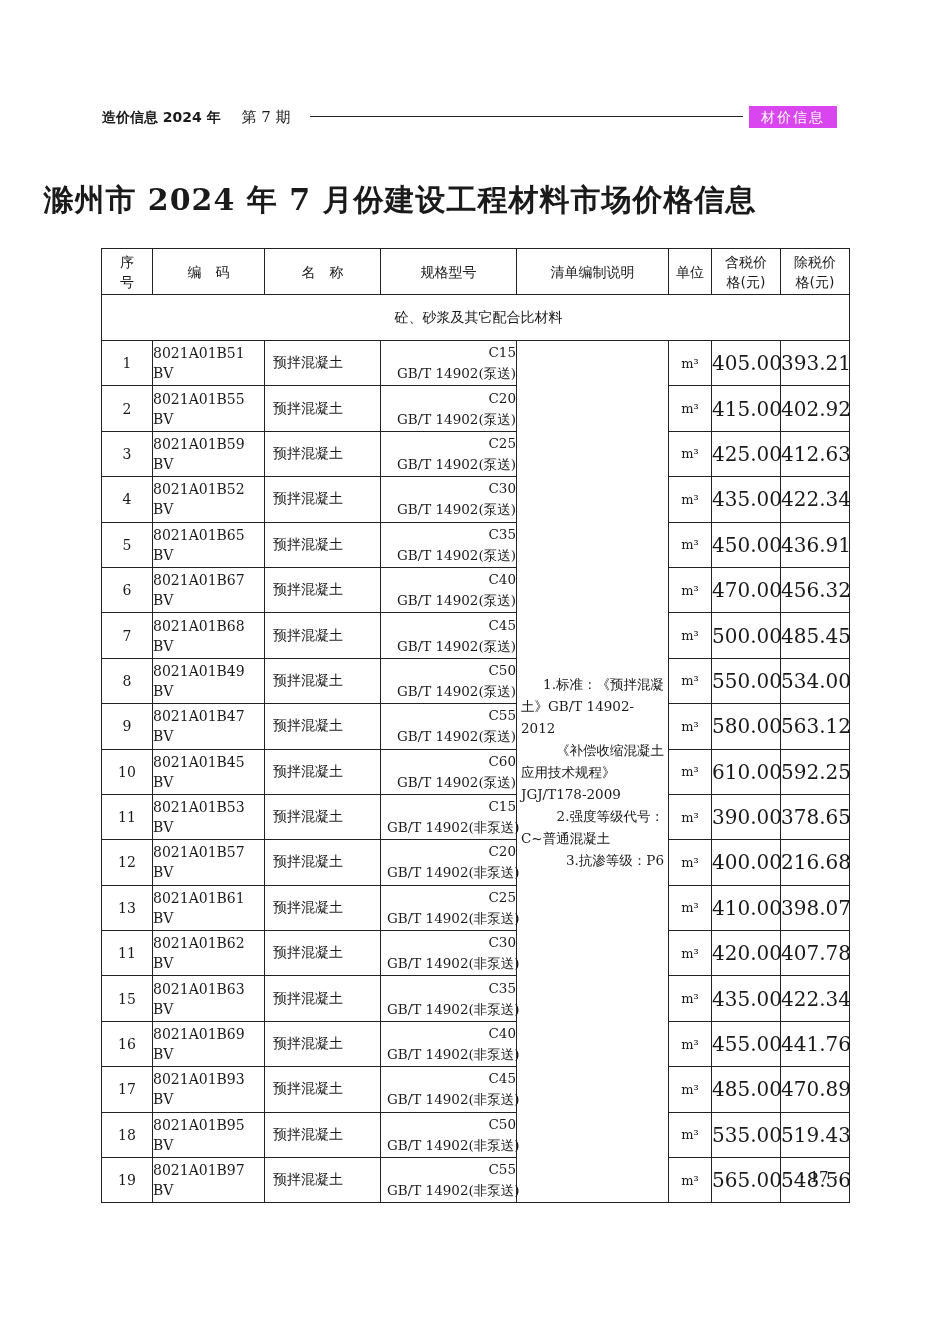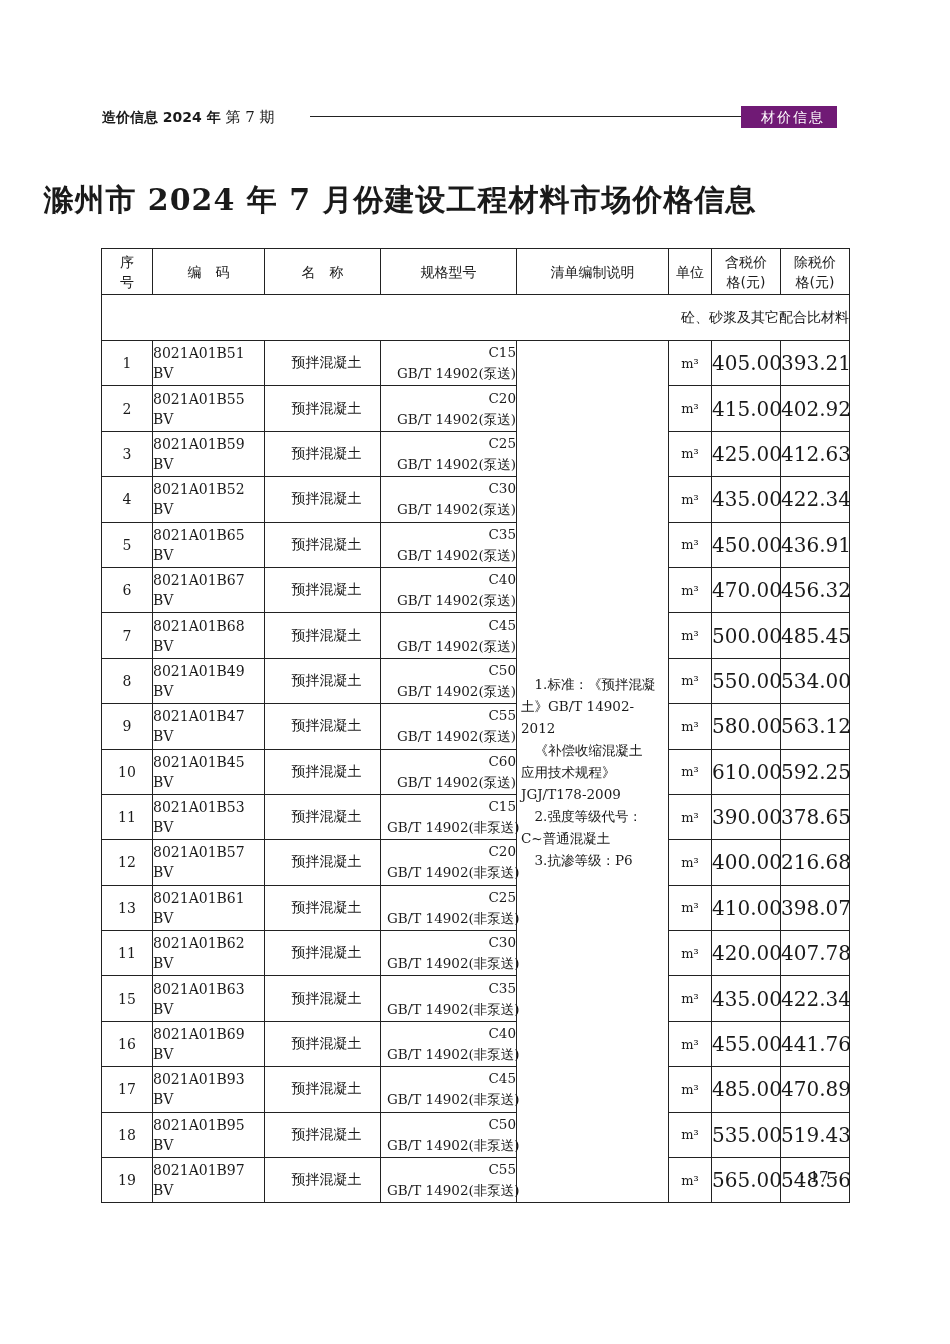--- a/index.html
+++ b/index.html
@@ -1,43 +1,43 @@
 <!DOCTYPE html>
 <html><head>
 <meta charset="utf-8">
 <style>
   html, body { margin: 0; padding: 0; background: #ffffff; }
   body { width: 950px; height: 1344px; position: relative; overflow: hidden;
          font-family: "DejaVu Serif", "Liberation Serif", serif; color: #1a1a1a; }
   .header { position: absolute; top: 104px; left: 102px; width: 735px; height: 26px; }
   .hdr-left { position: absolute; left: 0; top: 0; font-size: 15px; line-height: 26px; white-space: nowrap; }
   .hdr-bold { font-family: "DejaVu Sans", "Liberation Sans", sans-serif; font-weight: bold; font-size: 14px; }
-  .hdr-issue { font-family: "DejaVu Serif", serif; font-size: 15px; margin-left: 0; }
+  .hdr-issue { font-family: "DejaVu Serif", serif; font-size: 15px; margin-left: 16px; }
   .hdr-line { position: absolute; left: 208px; right: 94px; top: 12px; border-top: 1.5px solid #222; }
-  .hdr-tag { position: absolute; right: 0; top: 2px; width: 88px; height: 22px; background: #701a75;
+  .hdr-tag { position: absolute; right: 0; top: 2px; width: 88px; height: 22px; background: #d946ef;
              color: #fff; font-family: "DejaVu Sans", sans-serif; font-size: 14px; line-height: 22px;
-             text-align: center; letter-spacing: 2px; padding-left: 8px; }
+             text-align: center; letter-spacing: 2px; }
   .title { position: absolute; top: 180px; left: 0; width: 800px; text-align: center;
            font-family: "DejaVu Serif", serif; font-weight: bold; font-size: 30px; letter-spacing: 1px; }
   table.price { position: absolute; top: 248px; left: 101px; width: 748px; border-collapse: collapse;
                 table-layout: fixed; font-size: 14px; }
   table.price td, table.price th { border: 1px solid #222; padding: 0; vertical-align: middle; }
   table.price th { font-family: "DejaVu Sans", sans-serif; font-weight: normal; font-size: 14px;
                    height: 45px; line-height: 20px; text-align: center; }
-  .cat td { height: 45px; font-family: "DejaVu Sans", sans-serif; font-size: 14px; padding-left: 6px !important; text-align: right; }
+  .cat td { height: 45px; font-family: "DejaVu Sans", sans-serif; font-size: 14px; padding-left: 6px !important; text-align: center; }
   tr.row td { height: 44.4px; }
   .c-num { text-align: center; font-size: 14px; }
   .c-code { text-align: left; line-height: 20px; font-size: 14px; margin-top: 36px; }
-  .c-name { text-align: center; padding-left: 8px !important; font-family: "DejaVu Sans", sans-serif; font-size: 14px; }
+  .c-name { text-align: left; padding-left: 8px !important; font-family: "DejaVu Sans", sans-serif; font-size: 14px; }
   .c-spec { text-align: right; padding-left: 6px !important; line-height: 21px; font-size: 13.5px; white-space: nowrap; }
   .c-desc { text-align: left; padding: 0 4px !important; font-size: 13.5px; line-height: 22px; }
   .c-unit { text-align: center; font-size: 13px; margin-left: 36px; }
   .c-price { text-align: center; font-size: 20px; }
   .desc-line { display: block; }
-  .desc-line.indent { text-indent: 1em; }
+  .desc-line.indent { text-indent: 1em; text-align: right; }
   .page-num { position: absolute; top: 1168px; left: 800px; font-size: 15px; }
 </style>
 </head>
 <body>
 
 <div class="header">
   <div class="hdr-left">
     <span class="hdr-bold">造价信息 2024 年</span>
     <span class="hdr-issue">第 7 期</span>
   </div>

